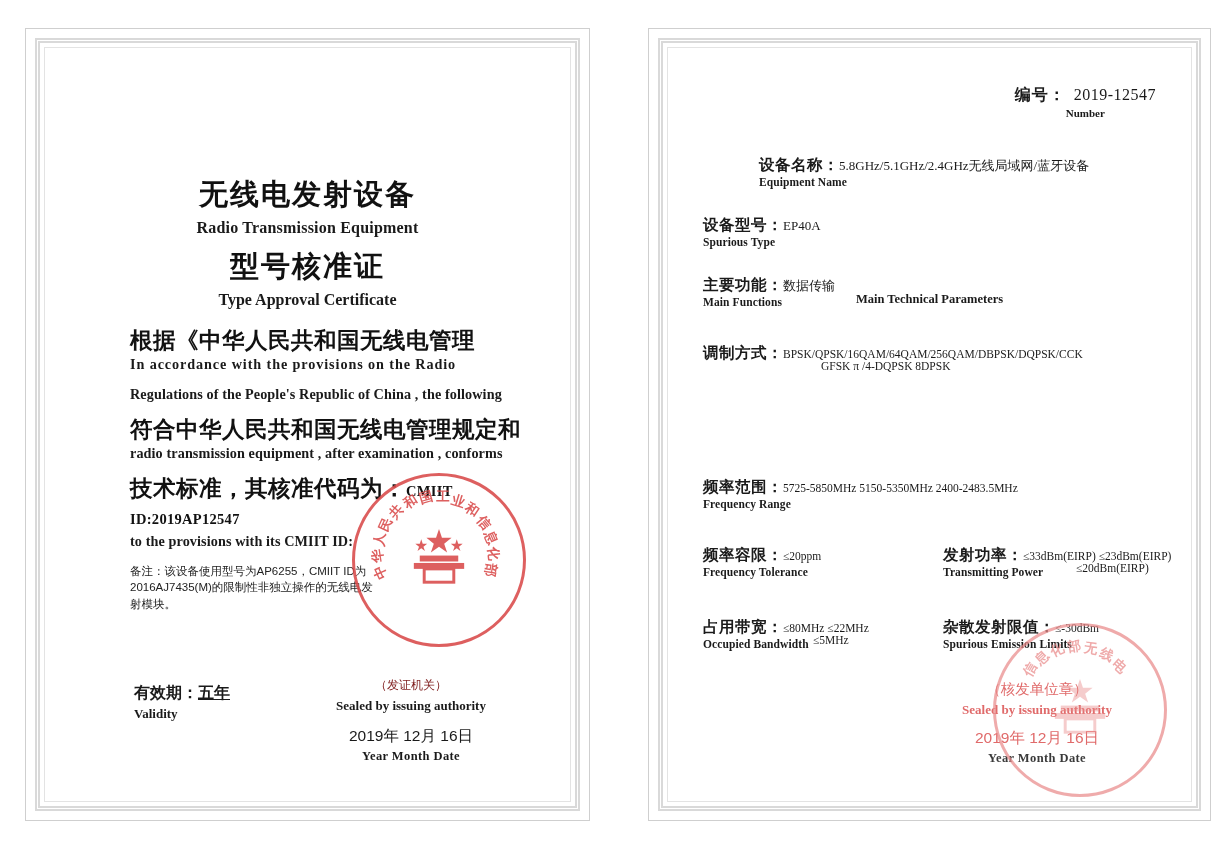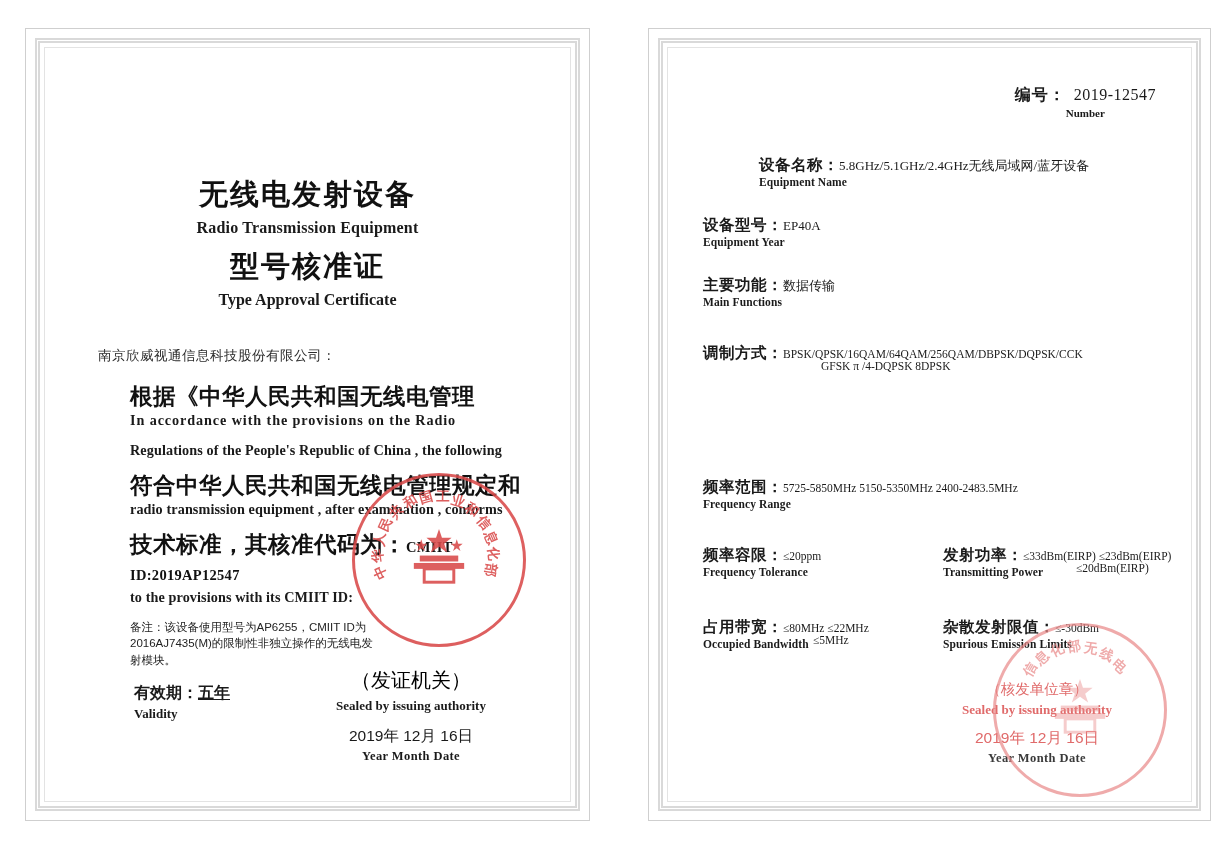--- a/index.html
+++ b/index.html
@@ -144,22 +144,22 @@
   }
   .seal-block {
     position: absolute;
     right: 22px;
     bottom: 30px;
     width: 260px;
     text-align: center;
   }
   .seal-cn {
     font-family: "Liberation Sans", sans-serif;
-    font-size: 20px;
-    color: #000000;
+    font-size: 12px;
+    color: #7f1d1d;
   }
   .seal-en {
     font-weight: bold;
     font-size: 13px;
     margin-top: 4px;
   }
   .seal-date {
     font-size: 15.5px;
     margin-top: 12px;
     font-family: "Liberation Sans", sans-serif;
@@ -312,21 +312,20 @@
   <div class="cert" id="cert-left">
     <div class="inner-border"></div>
     <div class="inner-border2"></div>
     <div class="content">
 
       <div class="title-cn">无线电发射设备</div>
       <div class="title-en">Radio Transmission Equipment</div>
       <div class="title-cn2">型号核准证</div>
       <div class="title-en2">Type Approval Certificate</div>
 
-      <div class="applicant">南京欣威视通信息科技股份有限公司：</div>
 
       <div class="body-block">
         <div class="body-cn">根据《中华人民共和国无线电管理</div>
         <div class="body-en spread">In accordance with the provisions on the Radio</div>
 
         <div class="body-en">Regulations of the People's Republic of China , the following</div>
 
         <div class="body-cn">符合中华人民共和国无线电管理规定和</div>
         <div class="body-en">radio transmission equipment , after examination , conforms</div>
 
@@ -392,34 +391,35 @@
         <div class="en">Number</div>
       </div>
 
       <div class="field" style="left:40px; top:100px;margin-left:44px;">
         <span class="lbl-cn">设备名称：</span><span class="val">5.8GHz/5.1GHz/2.4GHz无线局域网/蓝牙设备</span>
         <span class="lbl-en">Equipment Name</span>
       </div>
 
       <div class="field" style="left:28px; top:160px;">
         <span class="lbl-cn">设备型号：</span><span class="val">EP40A</span>
-        <span class="lbl-en">Equipment Year</span>
+        <span class="lbl-en">Spurious Type</span>
       </div>
 
       <div class="field" style="left:28px; top:220px;">
         <span class="lbl-cn">主要功能：</span><span class="val">数据传输</span>
         <span class="lbl-en">Main Functions</span>
       </div>
 
       <div class="field" style="left:28px; top:288px;">
         <span class="lbl-cn">调制方式：</span><span class="val small">BPSK/QPSK/16QAM/64QAM/256QAM/DBPSK/DQPSK/CCK</span>
         <span class="val2">GFSK  π /4-DQPSK 8DPSK</span>
       </div>
 
       <div class="tech-head">
+        <div class="en">Main Technical Parameters</div>
       </div>
 
       <div class="field" style="left:28px; top:422px;">
         <span class="lbl-cn">频率范围：</span><span class="val small">5725-5850MHz  5150-5350MHz  2400-2483.5MHz</span>
         <span class="lbl-en">Frequency Range</span>
       </div>
 
       <div class="field" style="left:28px; top:490px;">
         <span class="lbl-cn">频率容限：</span><span class="val small">≤20ppm</span>
         <span class="lbl-en">Frequency Tolerance</span>

